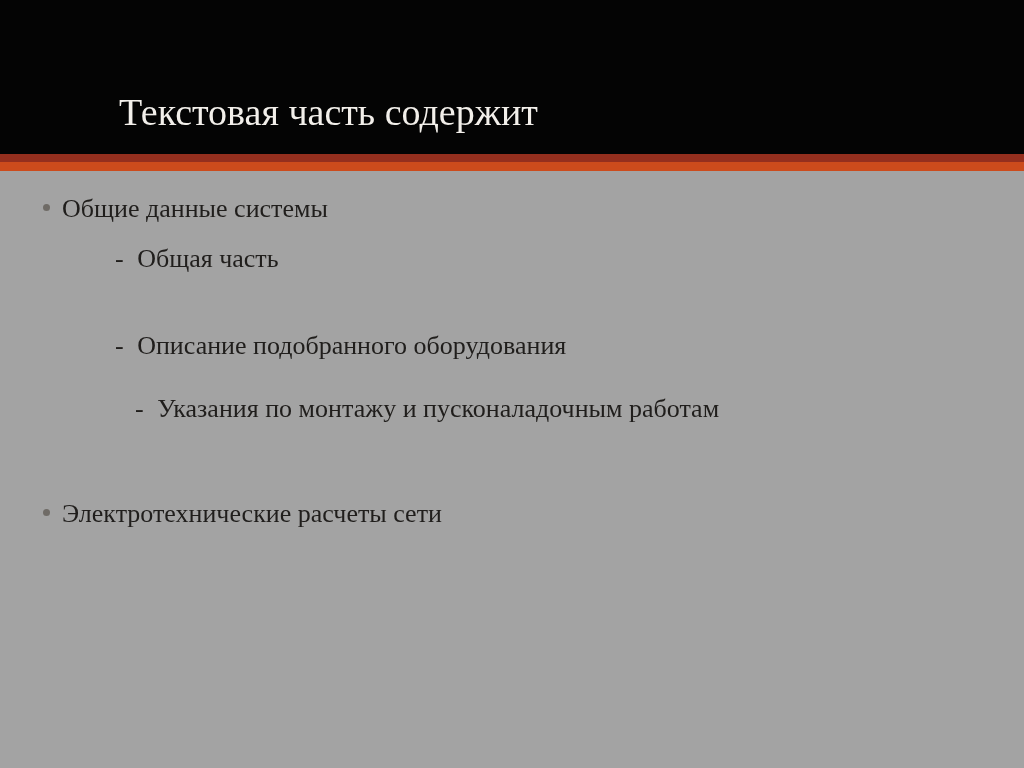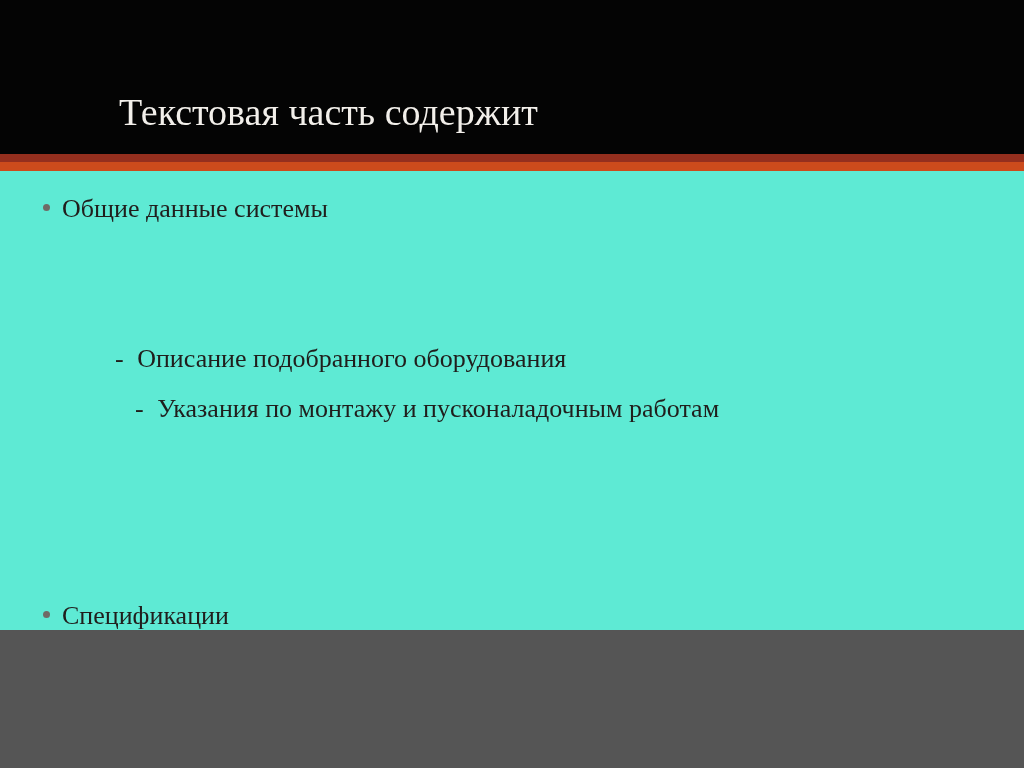--- a/index.html
+++ b/index.html
@@ -3,21 +3,21 @@
 <meta charset="utf-8">
 <style>
   html, body {
     margin: 0;
     padding: 0;
     background: #555;
   }
   .slide {
     position: relative;
     width: 1024px;
-    height: 630px;
+    height: 768px;
     overflow: hidden;
     font-family: "Liberation Serif", serif;
     background: #E8E4DD;
   }
   .header {
     position: absolute;
     left: 0; top: 0;
     width: 1024px; height: 154px;
     background: #040404;
   }
@@ -41,21 +41,21 @@
   .stripe-orange {
     position: absolute;
     left: 0; top: 162px;
     width: 1024px; height: 9px;
     background: #CC4B1C;
   }
   .body {
     position: absolute;
     left: 0; top: 171px;
     width: 1024px; height: 597px;
-    background: #5eead4;
+    background: #a3a3a3;
     color: #201E1C;
   }
   .line {
     position: absolute;
     font-size: 26px;
     line-height: 30px;
     white-space: nowrap;
   }
   .l1 { left: 62px; }
   .l1 .dot {
@@ -66,21 +66,21 @@
     border-radius: 50%;
     background: #6F6B66;
     overflow: hidden;
     text-indent: -999px;
   }
   .l2 { left: 115px; }
   .l2 .dash { margin-right: 7px; }
   .t0 { top: 23px; }
   .t1 { top: 73px; }
   .t2 { top: 123px; }
-  .t3 { top: 173px; }
+  .t3 { top: 160px; }
   .t4 { top: 223px; margin-left: 20px; }
   .t5 { top: 328px; }
   .t6 { top: 430px; }
 </style>
 </head>
 <body>
 
 <div class="slide">
   <div class="header">
     <h1 class="title">Текстовая часть содержит</h1>
@@ -88,32 +88,36 @@
   <div class="stripe-dark"></div>
   <div class="stripe-orange"></div>
 
   <div class="body">
 
     <div class="line l1 t0">
       <span class="dot"></span>
       <span>Общие данные системы</span>
     </div>
 
+    <div class="line l2 t1">
+      <span class="dash">-</span>
+      <span>Общая часть</span>
+    </div>
 
 
     <div class="line l2 t3">
       <span class="dash">-</span>
       <span>Описание подобранного оборудования</span>
     </div>
 
     <div class="line l2 t4">
       <span class="dash">-</span>
       <span>Указания по монтажу и пусконаладочным работам</span>
     </div>
 
+    <div class="line l1 t5">
+      <span class="dot"></span>
+      <span>Электротехнические расчеты сети</span>
+    </div>
 
-    <div class="line l1 t6">
-      <span class="dot"></span>
-      <span>Спецификации</span>
-    </div>
 
   </div>
 </div>
 
 </body></html>

